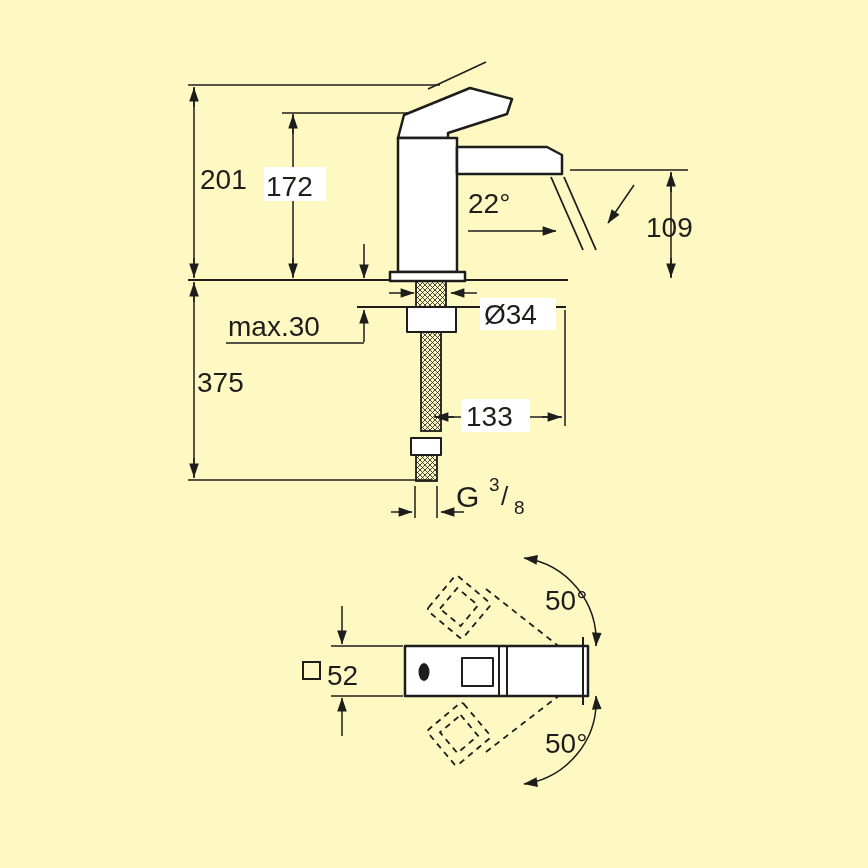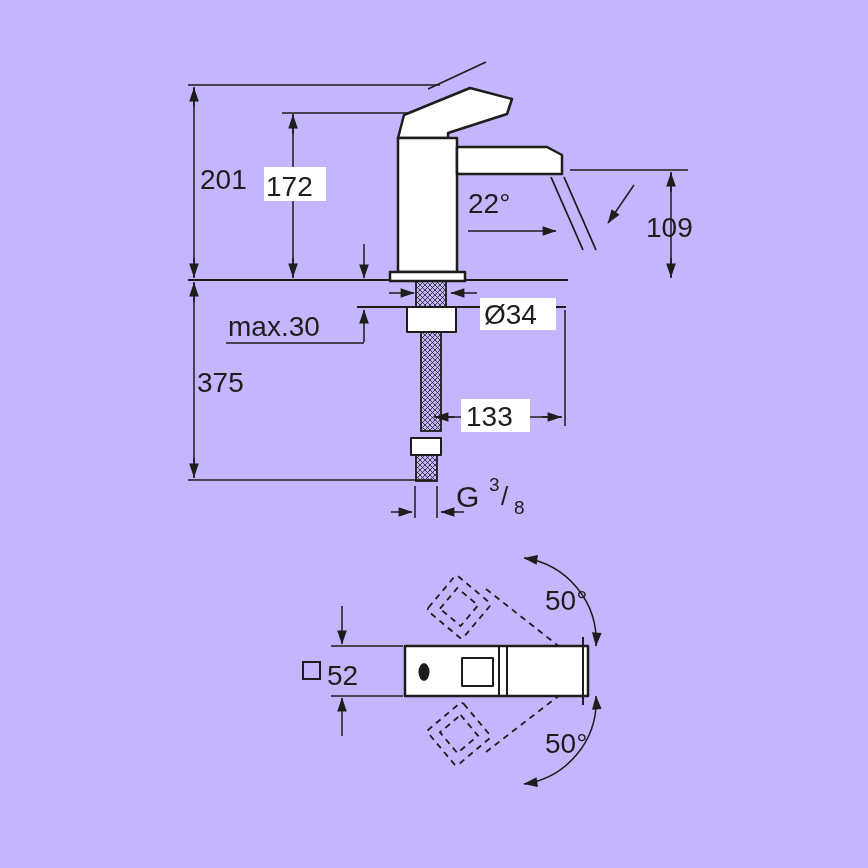--- a/index.html
+++ b/index.html
@@ -1,16 +1,16 @@
 <!DOCTYPE html>
 <html><head>
 <meta charset="utf-8">
 <style>
   html,body{margin:0;padding:0;background:#ffffff;}
-  .canvas{width:868px;height:868px;background:#c4b5fd;position:relative;font-family:"Liberation Sans",sans-serif;}
+  .canvas{width:868px;height:868px;background:#fef9c3;position:relative;font-family:"Liberation Sans",sans-serif;}
   svg{display:block;}
   .outline{fill:#ffffff;stroke:#1d1d1b;stroke-width:2.5;stroke-linejoin:round;}
   .outline2{fill:#ffffff;stroke:#1d1d1b;stroke-width:2;stroke-linejoin:round;}
   .solid2{fill:none;stroke:#1d1d1b;stroke-width:2;}
   .thin{fill:none;stroke:#1d1d1b;stroke-width:1.5;}
   .stream{fill:none;stroke:#1d1d1b;stroke-width:1.8;}
   .hatched{stroke:#1d1d1b;stroke-width:1.8;}
   .dashed{fill:none;stroke:#1d1d1b;stroke-width:1.8;stroke-dasharray:6 5;}
   .dtext{font-family:"Liberation Sans",sans-serif;font-size:28px;fill:#1d1d1b;}
   .dtext-sm{font-family:"Liberation Sans",sans-serif;font-size:19px;fill:#1d1d1b;}

